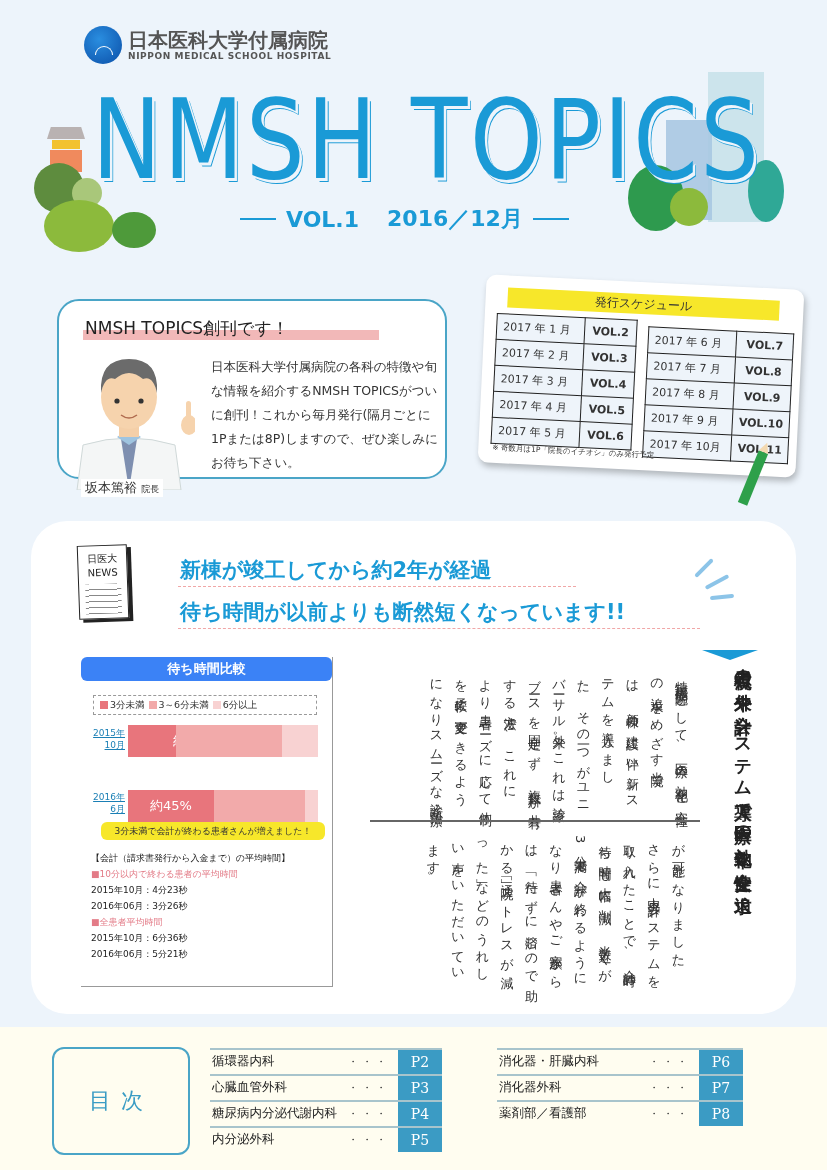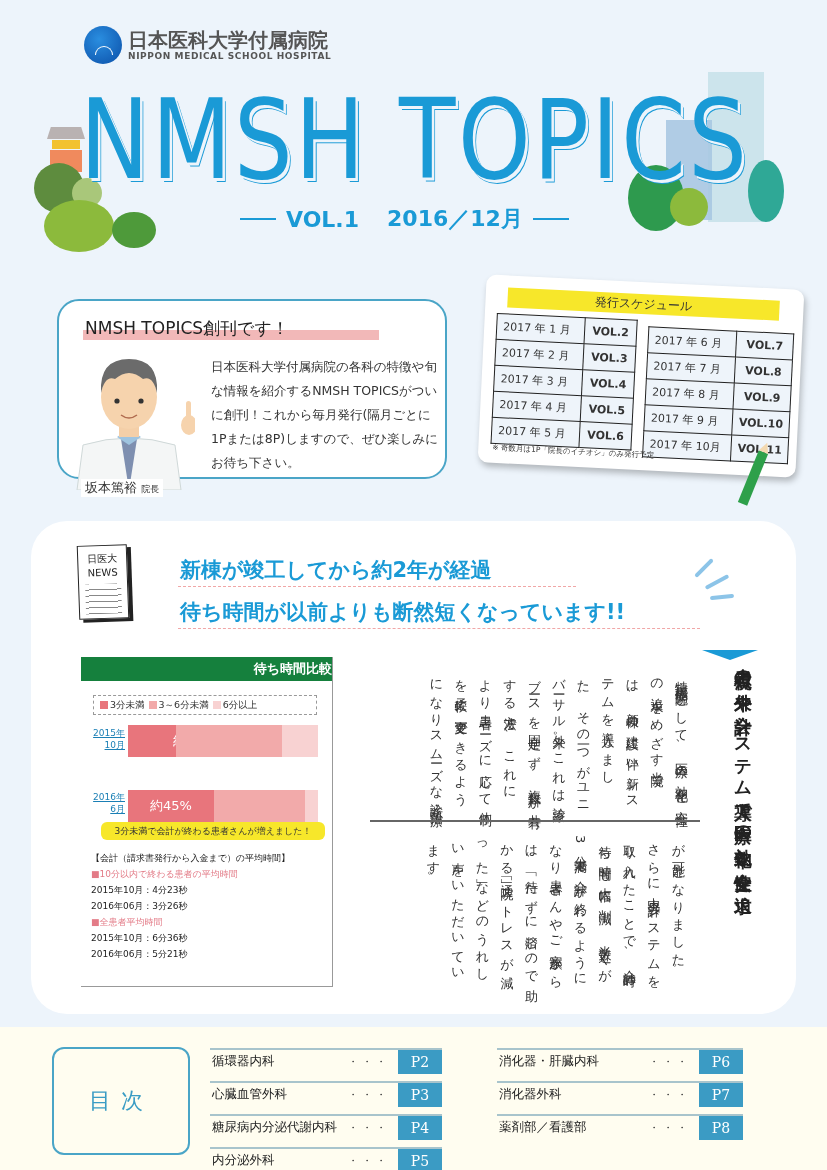--- a/index.html
+++ b/index.html
@@ -7,21 +7,21 @@
   body { background: #edf4fb; font-family: "DejaVu Sans", sans-serif; position: relative; color: #333; }
 
   
   .logo { position: absolute; left: 84px; top: 26px; display: flex; align-items: center; }
   .logo-mark { width: 38px; height: 38px; border-radius: 50%; background: radial-gradient(circle at 40% 35%, #2a8ee0, #0b4fa8); position: relative; }
   .logo-mark::after { content: ""; position: absolute; left: 11px; top: 20px; width: 16px; height: 8px; border: 1.5px solid #fff; border-bottom: none; border-radius: 10px 10px 0 0; }
   .logo-text { margin-left: 6px; }
   .logo-jp { font-size: 20px; font-weight: bold; color: #555; letter-spacing: 0px; line-height: 22px; }
   .logo-en { font-size: 9px; font-weight: bold; color: #555; letter-spacing: 0.6px; font-family: "DejaVu Sans", sans-serif; }
 
-  .masthead { position: absolute; left: 80px; top: 80px; width: 680px; height: 120px; }
+  .masthead { position: absolute; left: 92px; top: 80px; width: 680px; height: 120px; }
   .masthead-title { font-family: "DejaVu Sans", sans-serif; font-size: 110px; font-weight: normal; color: #1a9ad6; letter-spacing: 3px; line-height: 120px; transform: scaleX(0.84); transform-origin: left; text-shadow: 3px 3px 0 #edf4fb, 4px 4px 0 #1a9ad6; white-space: nowrap; }
   .issue { position: absolute; left: 230px; top: 204px; display: flex; align-items: center; color: #1a9ad6; font-weight: bold; font-size: 22px; }
   .issue .dash { width: 36px; height: 2px; background: #1a9ad6; margin: 0 10px; }
   .issue .gap { width: 28px; }
 
   
   .tree { position: absolute; border-radius: 50%; }
   .building { position: absolute; }
 
   
@@ -48,21 +48,21 @@
   .news-badge { position: absolute; left: 78px; top: 545px; width: 50px; height: 74px; background: #fff; border: 1.5px solid #222; box-shadow: 4px 3px 0 #222; transform: rotate(-2deg); text-align: center; font-size: 10px; line-height: 14px; padding-top: 6px; color: #222; }
   .news-badge .lines { margin: 4px 6px 0; height: 30px; background: repeating-linear-gradient(to bottom, transparent 0, transparent 5px, #888 5px, #888 6px); }
   .headline { position: absolute; left: 180px; font-size: 21px; font-weight: bold; color: #1a9ad6; white-space: nowrap; }
   .headline-1 { top: 556px; }
   .headline-2 { top: 598px; }
   .hl-rule { position: absolute; left: 178px; height: 0; border-top: 1.5px dashed #f0a7a7; }
   .spark { position: absolute; height: 4px; background: #8cc4e8; border-radius: 2px; }
 
   
   .chart { position: absolute; left: 81px; top: 657px; width: 252px; height: 330px; border-right: 1px solid #999; border-bottom: 1px solid #999; }
-  .chart-head { height: 24px; background: #15803d; color: #fff; text-align: right; font-size: 13px; font-weight: bold; line-height: 24px; }
+  .chart-head { height: 24px; background: #3b82f6; color: #fff; text-align: center; font-size: 13px; font-weight: bold; line-height: 24px; border-radius: 6px; }
   .legend { position: absolute; left: 12px; top: 38px; width: 224px; height: 20px; border: 1px dashed #999; font-size: 9.5px; display: flex; align-items: center; padding-left: 6px; gap: 4px; color: #333; }
   .legend i { display: inline-block; width: 8px; height: 8px; margin-right: 2px; vertical-align: -1px; }
   .bar-row { position: absolute; left: 47px; width: 190px; height: 32px; display: flex; }
   .bar-row .seg { height: 100%; color: #fff; font-size: 13px; line-height: 32px; padding-left: 4px; white-space: nowrap; }
   .bar-label { position: absolute; left: 12px; font-size: 9px; color: #1a7fb5; text-decoration: underline; line-height: 12px; text-align: right; width: 32px; }
   .connector { position: absolute; left: 47px; top: 133px; width: 190px; height: 30px; }
   .callout { position: absolute; left: 12px; top: 165px; width: 224px; height: 18px; background: #f7e72a; border-radius: 6px; font-size: 9px; line-height: 18px; text-align: center; color: #333; margin-left: 8px; }
   .stats { position: absolute; left: 10px; top: 193px; font-size: 9px; line-height: 16px; color: #222; }
   .stats .pink { color: #e37b87; }
 
@@ -71,21 +71,21 @@
   .article-top { left: 368px; top: 670px; height: 140px; width: 325px; }
   .article-bot { left: 405px; top: 835px; height: 150px; width: 285px; }
   .article-rule { position: absolute; left: 370px; top: 820px; width: 330px; height: 1.5px; background: #666; }
   .subhead { position: absolute; left: 700px; top: 655px; writing-mode: vertical-rl; font-size: 17.5px; font-weight: bold; line-height: 26px; letter-spacing: 1px; color: #222; height: 270px; width: 56px; }
   .subhead-tri { position: absolute; left: 702px; top: 650px; width: 56px; height: 0; border-left: 28px solid transparent; border-right: 28px solid transparent; border-top: 10px solid #1a9ad6; }
 
   
   .toc-band { position: absolute; left: 0; top: 1027px; width: 827px; height: 143px; background: #fffdf0; }
   .toc-box { position: absolute; left: 52px; top: 1047px; width: 138px; height: 108px; border: 2px solid #4aa5c7; border-radius: 12px; background: #fffdf0; text-align: center; line-height: 104px; font-size: 22px; color: #3a9cc4; letter-spacing: 10px; }
   .toc-list { position: absolute; top: 1048px; }
-  .toc-item { display: flex; align-items: center; height: 25px; border-top: 2px solid #a8c4cc; margin-bottom: 8px; background: #fffdf0; }
+  .toc-item { display: flex; align-items: center; height: 25px; border-top: 2px solid #a8c4cc; margin-bottom: 1px; background: #fffdf0; }
   .toc-item .name { flex: 1; font-size: 12.5px; color: #222; padding-left: 2px; }
   .toc-item .dots { font-size: 10px; color: #333; letter-spacing: 4px; margin-right: 8px; }
   .toc-item .page { width: 44px; height: 24px; background: #3b9bc4; color: #fff; text-align: center; font-size: 14px; line-height: 24px; font-family: "DejaVu Serif", serif; }
 </style>
 </head>
 <body>
 
 <div class="logo">
   <div class="logo-mark"></div>
   <div class="logo-text">

